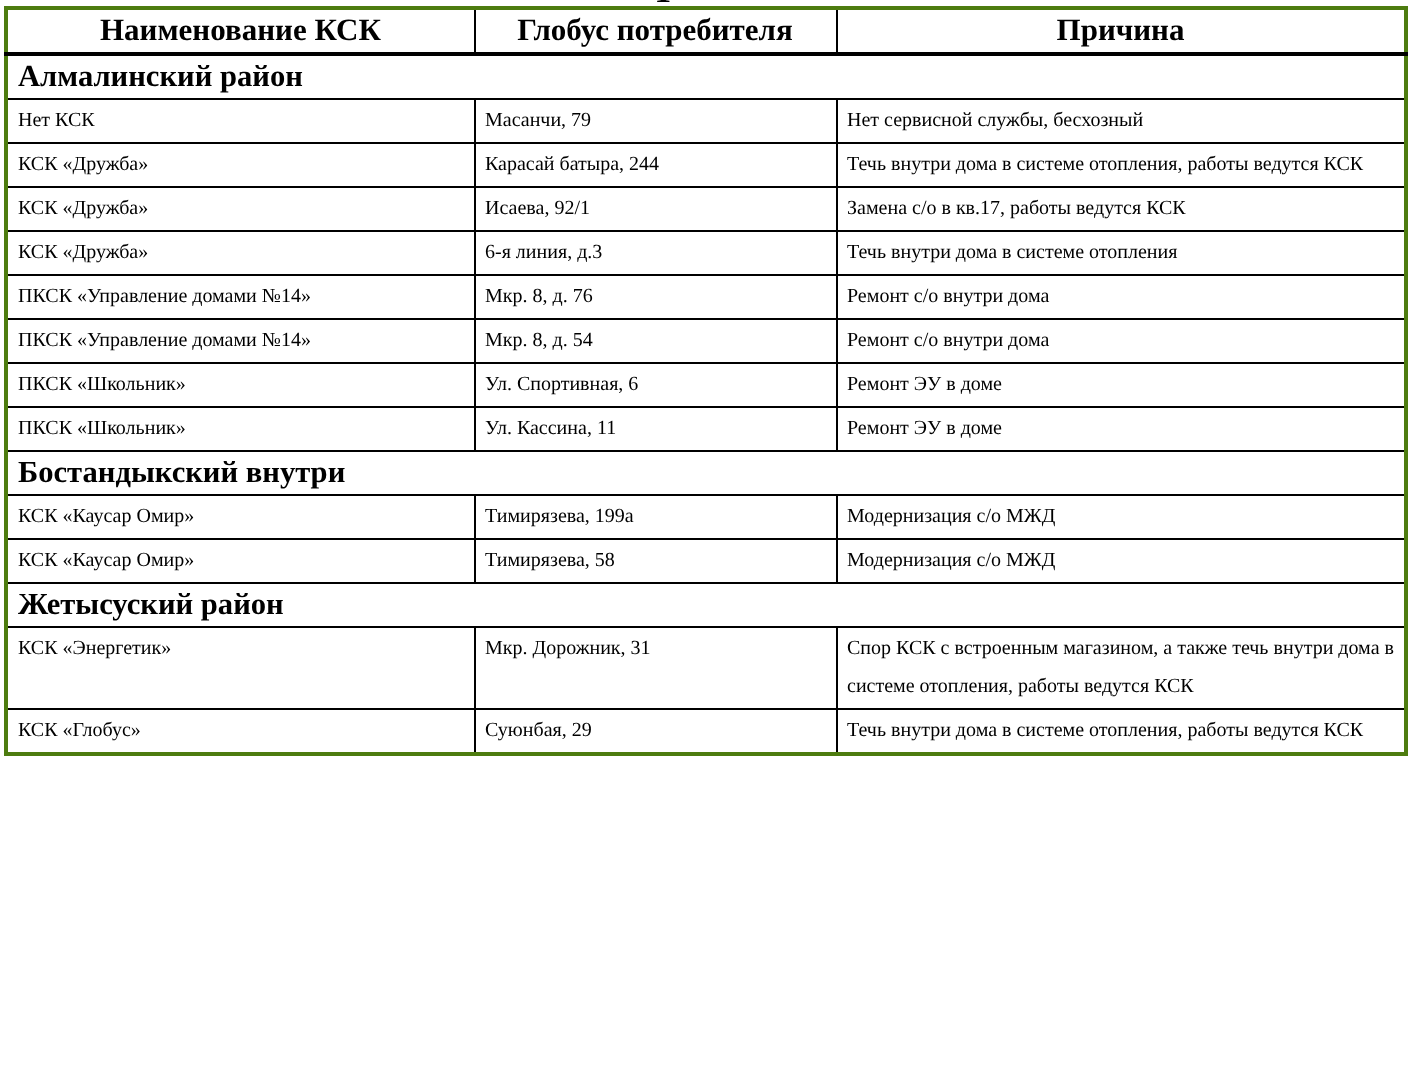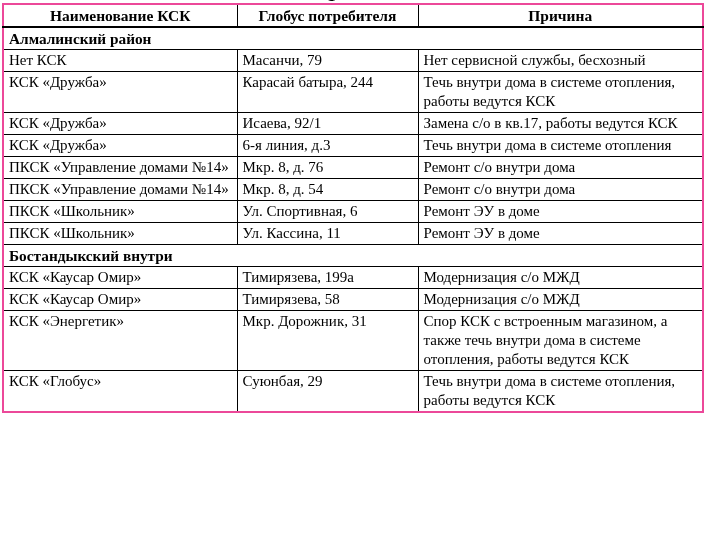--- a/index.html
+++ b/index.html
@@ -37,32 +37,32 @@
     top: 3px;
     width: 700px;
     border-collapse: collapse;
     table-layout: fixed;
     background: #ffffff;
   }
   table.kck-table, table.kck-table td, table.kck-table th {
     border: 1px solid #000000;
   }
   table.kck-table {
-    border: 2px solid #ec4899;
+    border: 2px solid #4d7c0f;
   }
   th {
     font-size: 15.5px;
     font-weight: bold;
     text-align: center;
     padding: 1px 3px;
     line-height: 19px;
     border-bottom-width: 2px !important;
   }
   td {
-    font-size: 15px;
+    font-size: 10px;
     line-height: 19px;
     vertical-align: top;
     text-align: left;
     padding: 1px 3px 1px 5px;
   }
   tr.section-row td {
     font-size: 15.3px;
     font-weight: bold;
     padding-left: 5px;
   }
@@ -140,20 +140,23 @@
       <tr>
         <td>КСК «Каусар Омир»</td>
         <td>Тимирязева, 199а</td>
         <td>Модернизация с/о МЖД</td>
       </tr>
       <tr>
         <td>КСК «Каусар Омир»</td>
         <td>Тимирязева, 58</td>
         <td>Модернизация с/о МЖД</td>
       </tr>
+      <tr class="section-row">
+        <td colspan="3">Жетысуский район</td>
+      </tr>
       <tr>
         <td>КСК «Энергетик»</td>
         <td>Мкр. Дорожник, 31</td>
         <td>Спор КСК с встроенным магазином, а также течь внутри дома в системе отопления, работы ведутся КСК</td>
       </tr>
       <tr>
         <td>КСК «Глобус»</td>
         <td>Суюнбая, 29</td>
         <td>Течь внутри дома в системе отопления, работы ведутся КСК</td>
       </tr>

